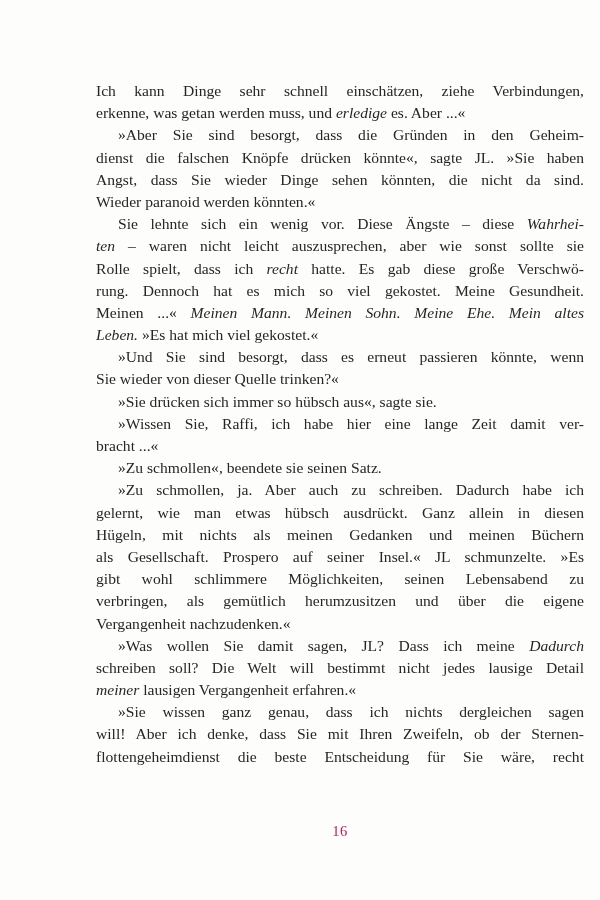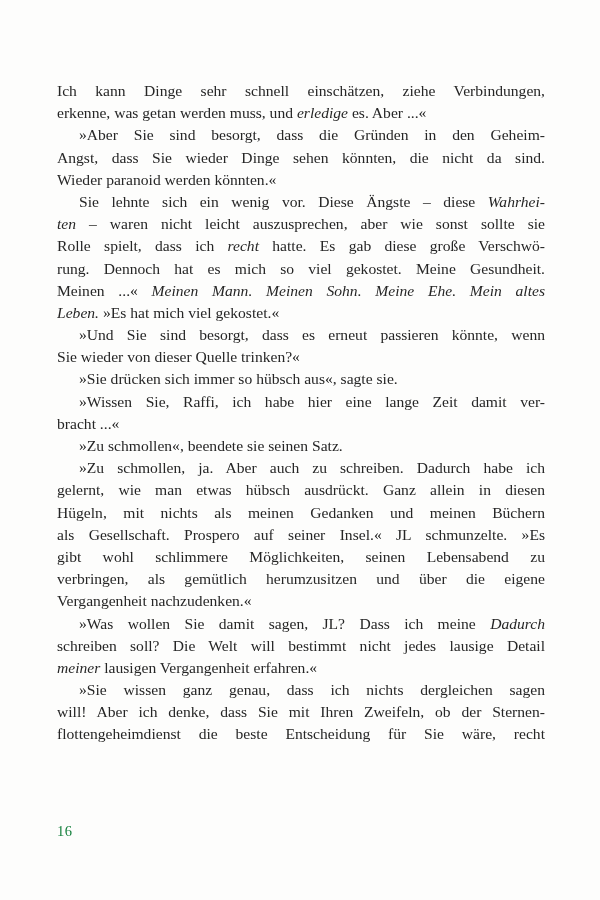--- a/index.html
+++ b/index.html
@@ -6,20 +6,21 @@
   body {
     width: 600px; height: 900px;
     background: #fdfdfc;
     font-family: "Liberation Serif", "DejaVu Serif", serif;
   }
   .page {
     position: relative;
     width: 550px; height: 900px;
     background: #fdfdfc;
     overflow: hidden;
+    margin-left: 39px;
   }
   .text-block {
     position: absolute;
     left: 57px; top: 80px;
     width: 488px;
     color: #262626;
     font-size: 15.6px;
   }
   .line {
     height: 22.2px;
@@ -31,34 +32,35 @@
   .line.just {
     text-align: justify;
     text-align-last: justify;
   }
   .line.indent { text-indent: 22px; }
   .em { font-style: italic; }
   .page-number {
     position: absolute;
     left: 57px; top: 823px;
     width: 488px;
-    text-align: left;
-    color: #15803d;
+    text-align: center;
+    color: #be185d;
     font-size: 14.5px;
     letter-spacing: 0.5px;
   }
 </style>
 </head>
 <body>
 
 <div class="page">
   <div class="text-block">
       <div class="line just"><span class="">Ich kann Dinge sehr schnell einschätzen, ziehe Verbindungen,</span></div>
       <div class="line"><span class="">erkenne, was getan werden muss, und </span><span class="em">erledige</span><span class=""> es. Aber ...«</span></div>
       <div class="line just indent"><span class="">»Aber Sie sind besorgt, dass die Gründen in den Geheim-</span></div>
+      <div class="line just"><span class="">dienst die falschen Knöpfe drücken könnte«, sagte JL. »Sie haben</span></div>
       <div class="line just"><span class="">Angst, dass Sie wieder Dinge sehen könnten, die nicht da sind.</span></div>
       <div class="line"><span class="">Wieder paranoid werden könnten.«</span></div>
       <div class="line just indent"><span class="">Sie lehnte sich ein wenig vor. Diese Ängste – diese </span><span class="em">Wahrhei-</span></div>
       <div class="line just"><span class="em">ten</span><span class=""> – waren nicht leicht auszusprechen, aber wie sonst sollte sie</span></div>
       <div class="line just"><span class="">Rolle spielt, dass ich </span><span class="em">recht</span><span class=""> hatte. Es gab diese große Verschwö-</span></div>
       <div class="line just"><span class="">rung. Dennoch hat es mich so viel gekostet. Meine Gesundheit.</span></div>
       <div class="line just"><span class="">Meinen ...« </span><span class="em">Meinen Mann. Meinen Sohn. Meine Ehe. Mein altes</span></div>
       <div class="line"><span class="em">Leben.</span><span class=""> »Es hat mich viel gekostet.«</span></div>
       <div class="line just indent"><span class="">»Und Sie sind besorgt, dass es erneut passieren könnte, wenn</span></div>
       <div class="line"><span class="">Sie wieder von dieser Quelle trinken?«</span></div>

